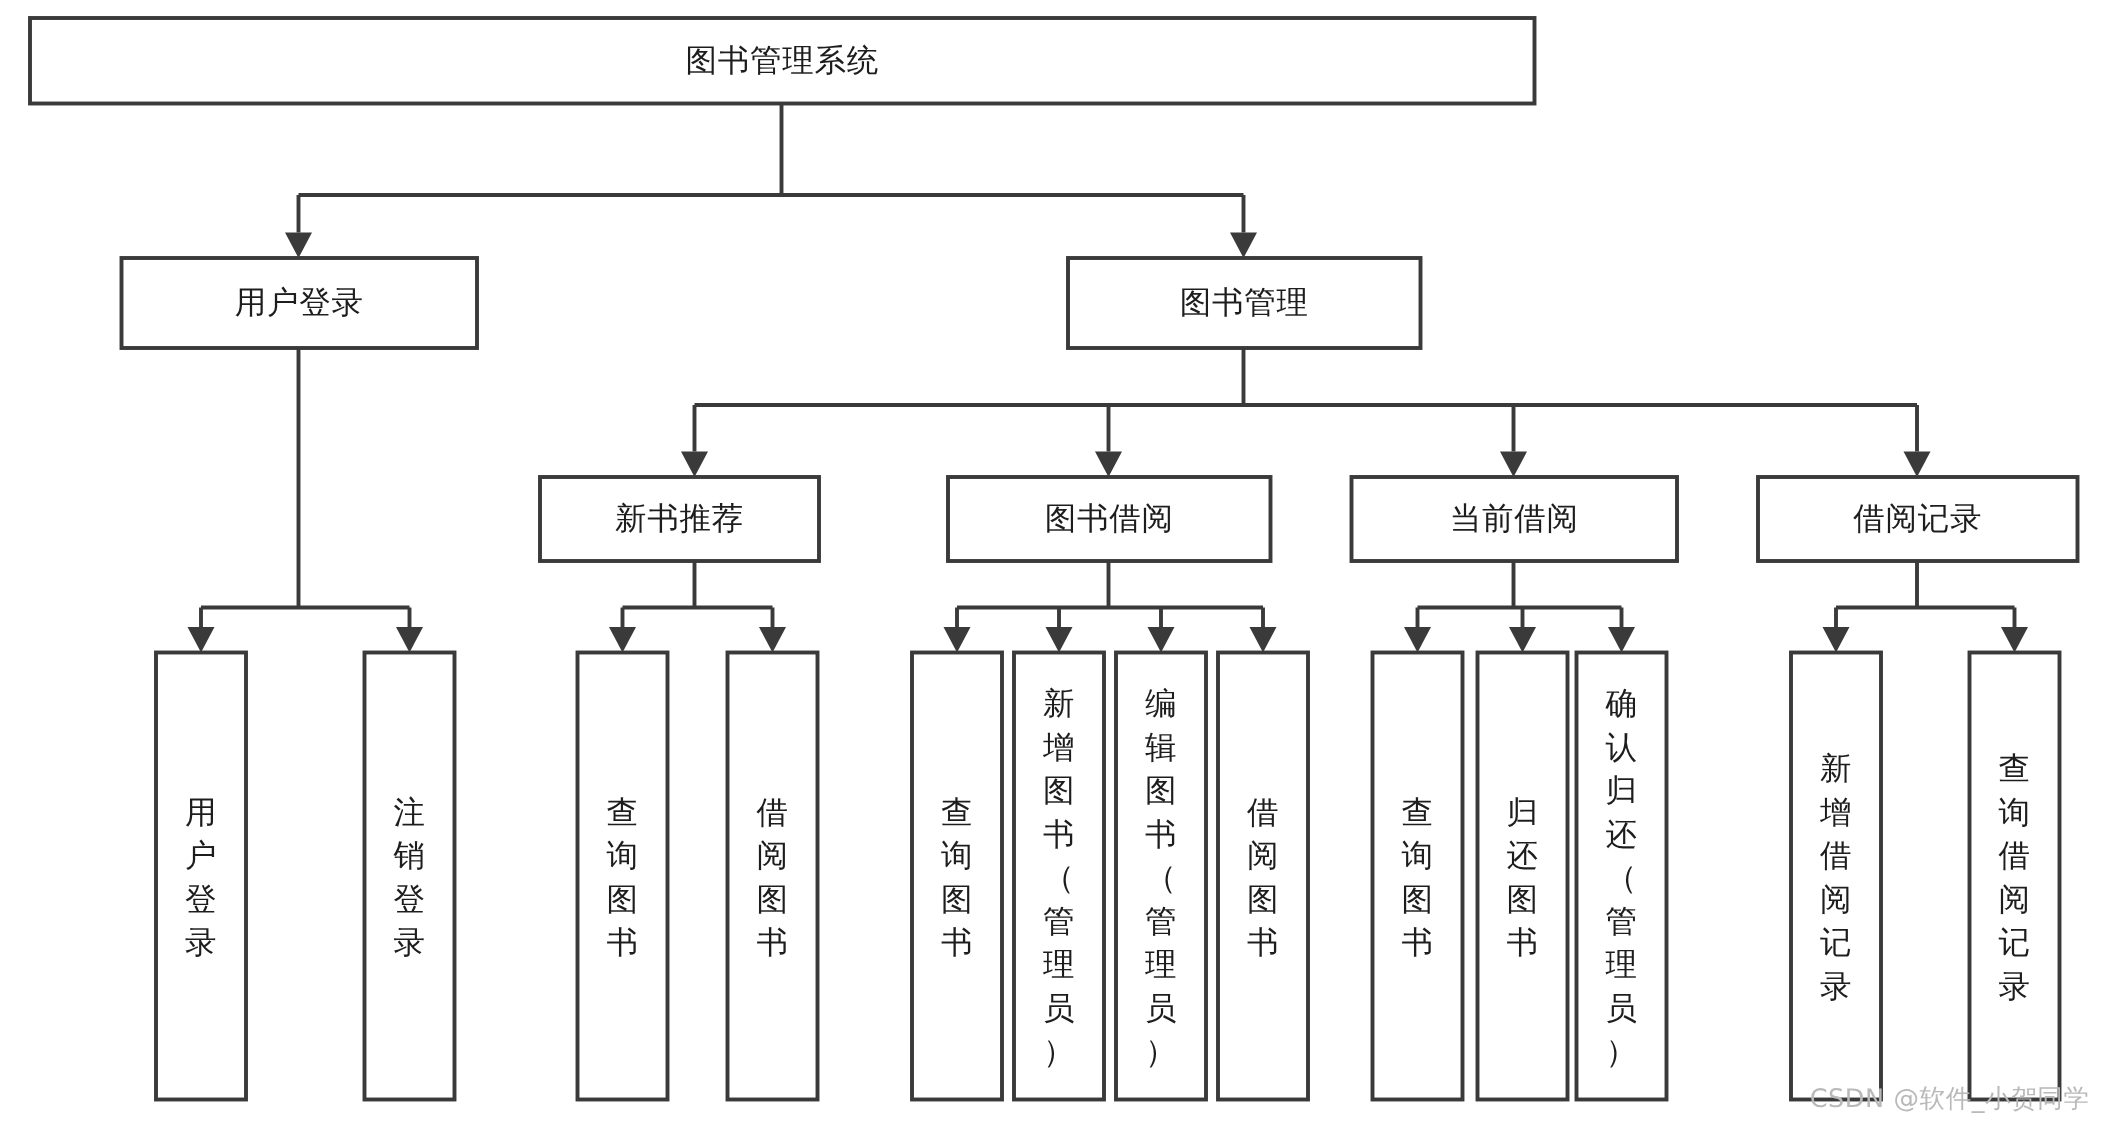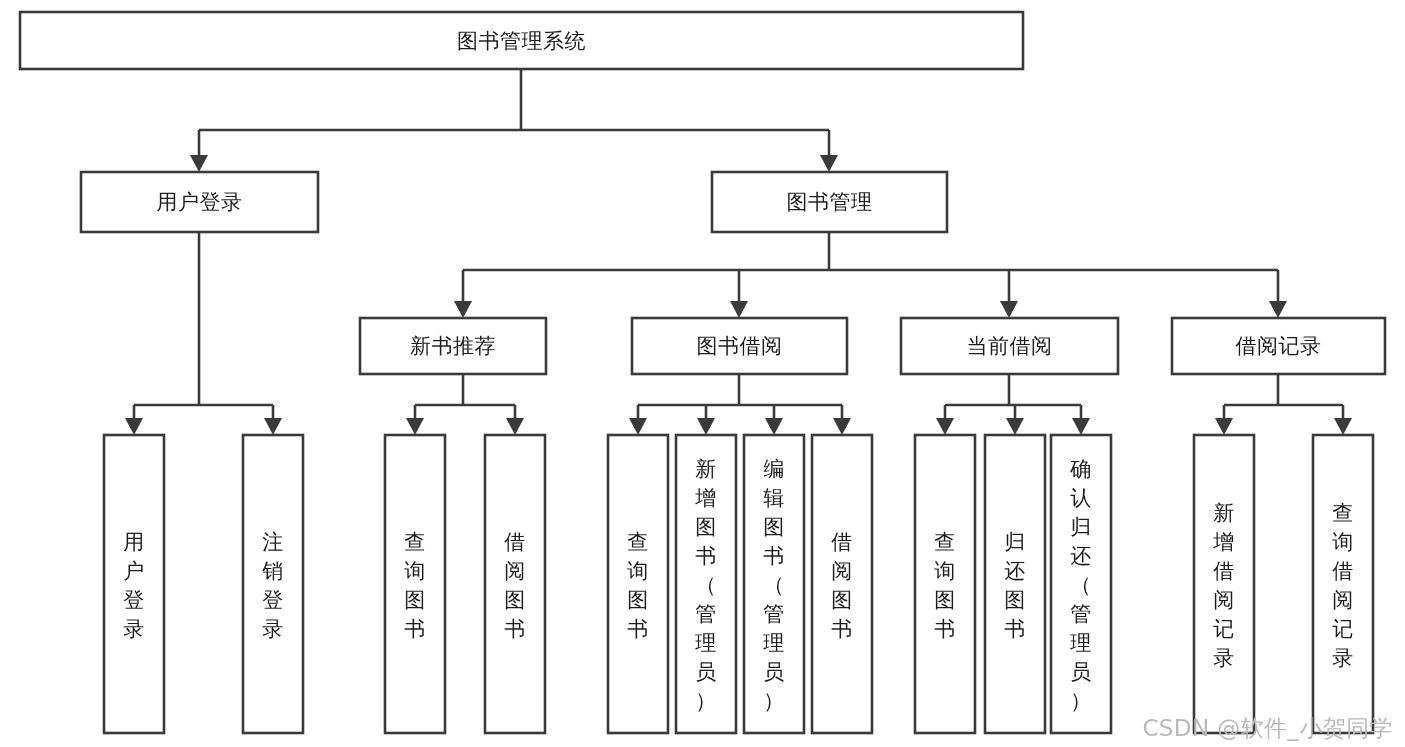--- a/index.html
+++ b/index.html
@@ -56,21 +56,21 @@
     font-size: 21px;
     fill: #1d1d1d;
     text-anchor: middle;
     letter-spacing: 0.5px;
   }
   .watermark-text {
     position: absolute;
     right: 12px;
     bottom: 3px;
     font-family: "DejaVu Sans", "Liberation Sans", sans-serif;
-    font-size: 23px;
+    font-size: 17px;
     color: #b9b9b9;
     white-space: nowrap;
     user-select: none;
     letter-spacing: 0.4px;
   }
 </style>
 </head>
 <body>
 
 <div id="diagram-root">

